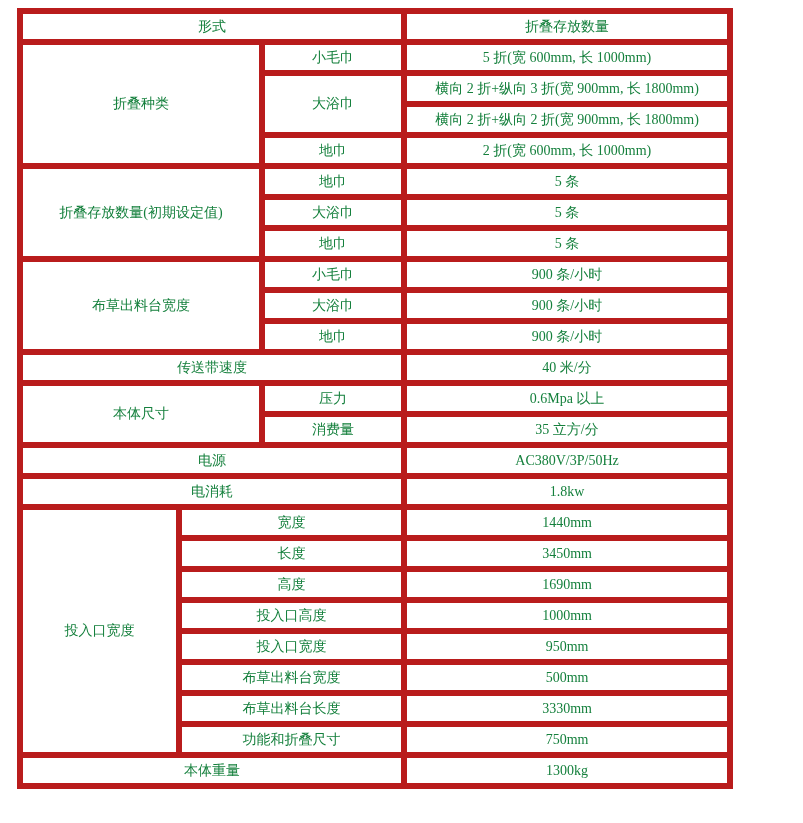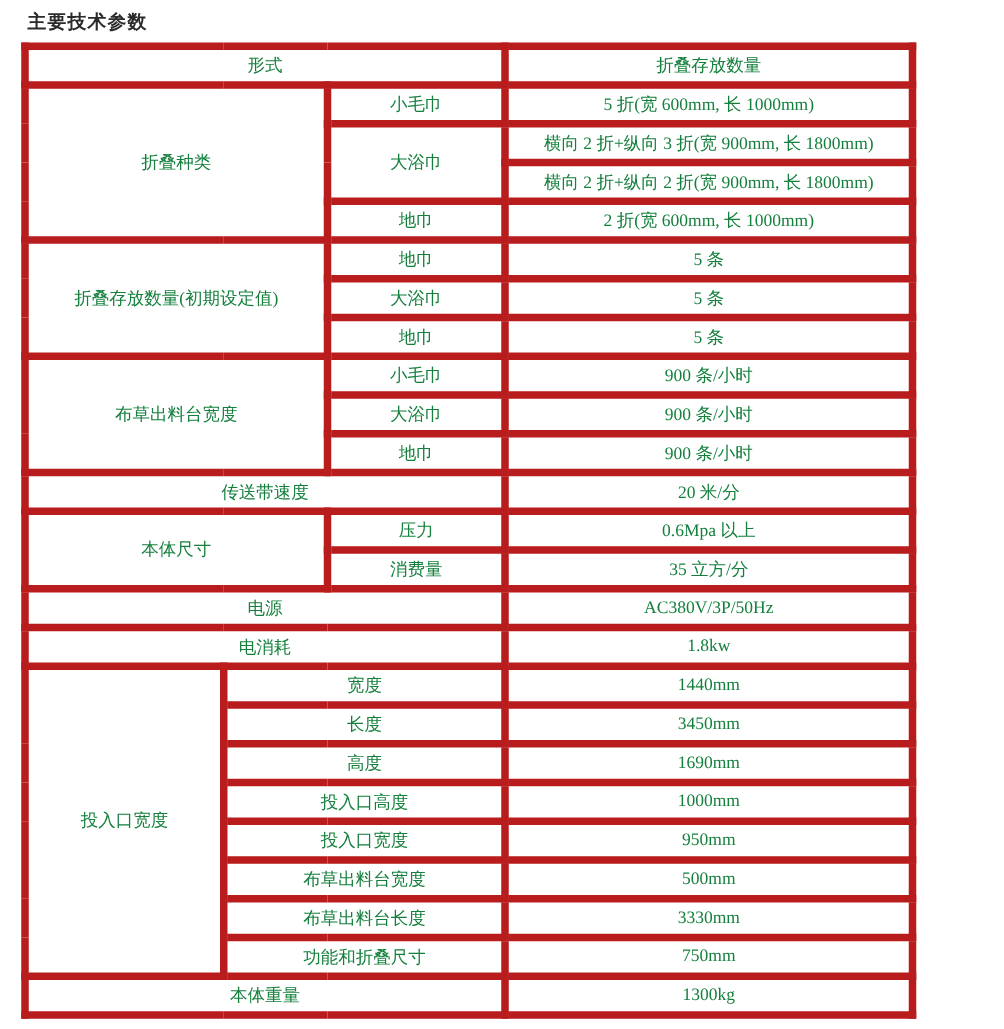--- a/index.html
+++ b/index.html
@@ -36,21 +36,20 @@
     padding: 0 2px;
     overflow: hidden;
     white-space: nowrap;
   }
   table.spec tr { height: 31px; }
 </style>
 </head>
 <body>
 
 <div class="page">
-  <h1 class="title">主要技术参数</h1>
 
   <table class="spec">
     <colgroup>
       <col style="width:159px">
       <col style="width:83px">
       <col style="width:142px">
       <col style="width:326px">
     </colgroup>
     <tbody>
 
@@ -99,21 +98,21 @@
         <td>大浴巾</td>
         <td>900 条/小时</td>
       </tr>
       <tr>
         <td>地巾</td>
         <td>900 条/小时</td>
       </tr>
 
       <tr>
         <td colspan="3">传送带速度</td>
-        <td>20 米/分</td>
+        <td>40 米/分</td>
       </tr>
 
       <tr>
         <td colspan="2" rowspan="2">本体尺寸</td>
         <td>压力</td>
         <td>0.6Mpa 以上</td>
       </tr>
       <tr>
         <td>消费量</td>
         <td>35 立方/分</td>

